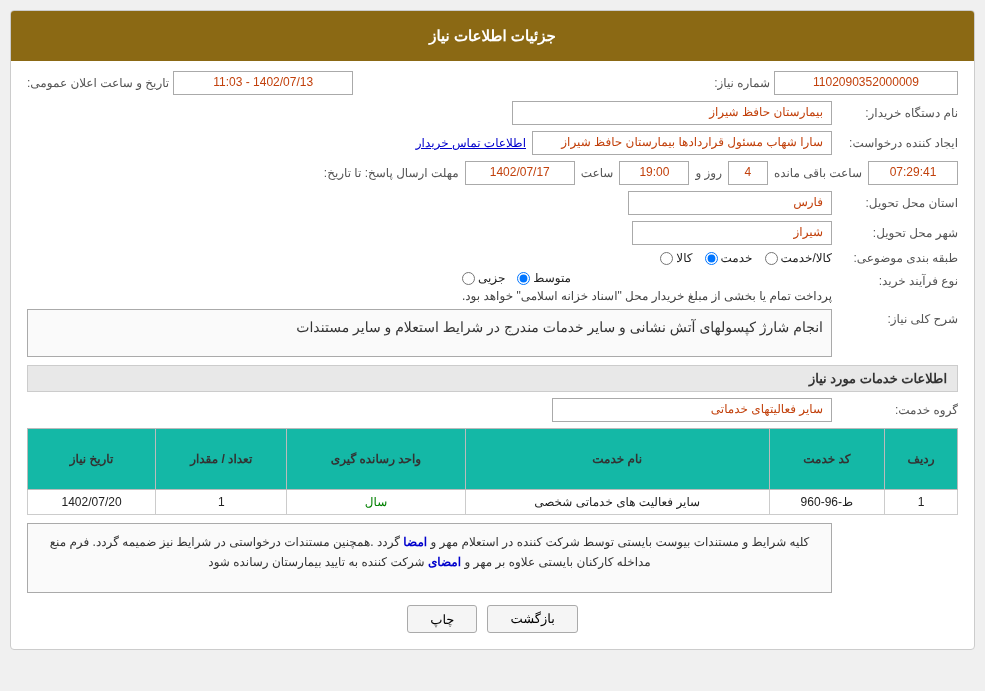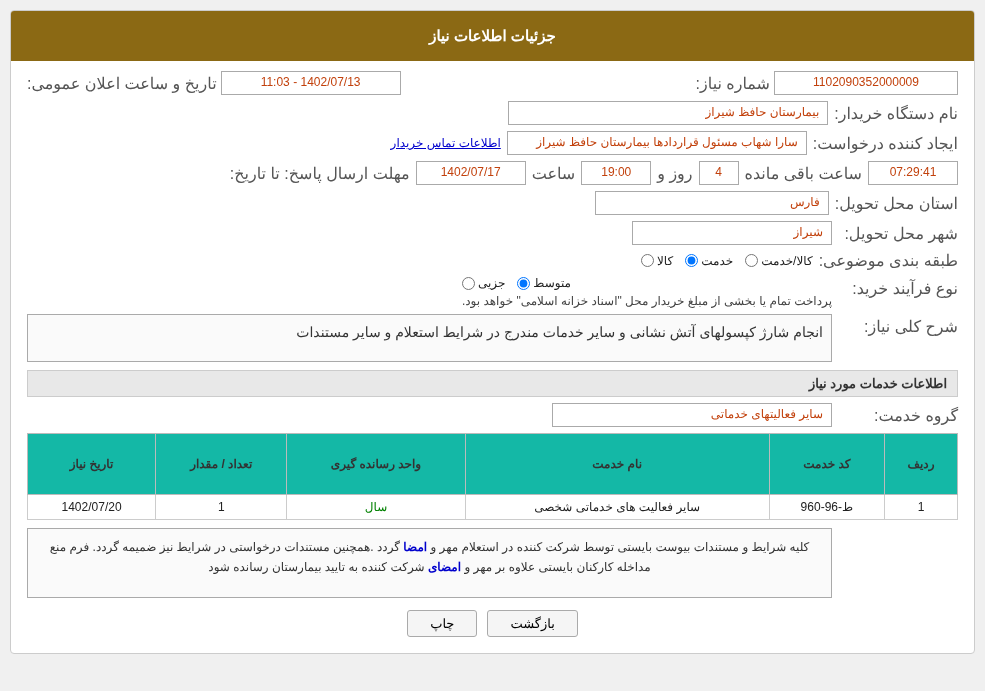--- a/index.html
+++ b/index.html
@@ -147,20 +147,21 @@
       border: 1px solid #aaa;
       cursor: pointer;
       border-radius: 3px;
       background: #e8e8e8;
     }
     .btn-print {
       background: #f5f5f5;
     }
     .btn-back {
       background: #f5f5f5;
+      font-family: Liberation Serif, serif;
     }
 
     
     .watermark-container {
       position: relative;
     }
 
     
     .contact-link {
       color: #0000cc;
@@ -171,21 +172,21 @@
 
     .row-section {
       display: flex;
       flex-direction: row;
       align-items: center;
       margin-bottom: 6px;
       gap: 6px;
     }
 
     .inline-label {
-      font-size: 16px;
+      font-size: 12px;
       color: #555;
       white-space: nowrap;
     }
   </style>
 </head>
 <body>
 
 <div class="page-wrapper">
   <div class="main-card watermark-container">
     <div class="card-header">
@@ -221,21 +222,21 @@
         <span class="inline-label">ساعت</span>
         <div class="form-input" style="width:70px; text-align:center;">19:00</div>
         <span class="inline-label">روز و</span>
         <div class="form-input" style="width:40px; text-align:center;">4</div>
         <span class="inline-label">ساعت باقی مانده</span>
         <div class="form-input" style="width:90px; text-align:center;">07:29:41</div>
       </div>
 
       <div class="row-section">
         <span class="inline-label" style="min-width:120px;text-align:right;">استان محل تحویل:</span>
-        <div class="form-input" style="width:234px; text-align:right; padding-right:8px;">فارس</div>
+        <div class="form-input" style="width:204px; text-align:right; padding-right:8px;">فارس</div>
       </div>
 
       <div class="row-section">
         <span class="inline-label" style="min-width:120px;">شهر محل تحویل:</span>
         <div class="form-input" style="width:200px; text-align:right; padding-right:8px;">شیراز</div>
       </div>
 
       <div class="row-section">
         <span class="inline-label" style="min-width:120px;">طبقه بندی موضوعی:</span>
         <div class="radio-group">

